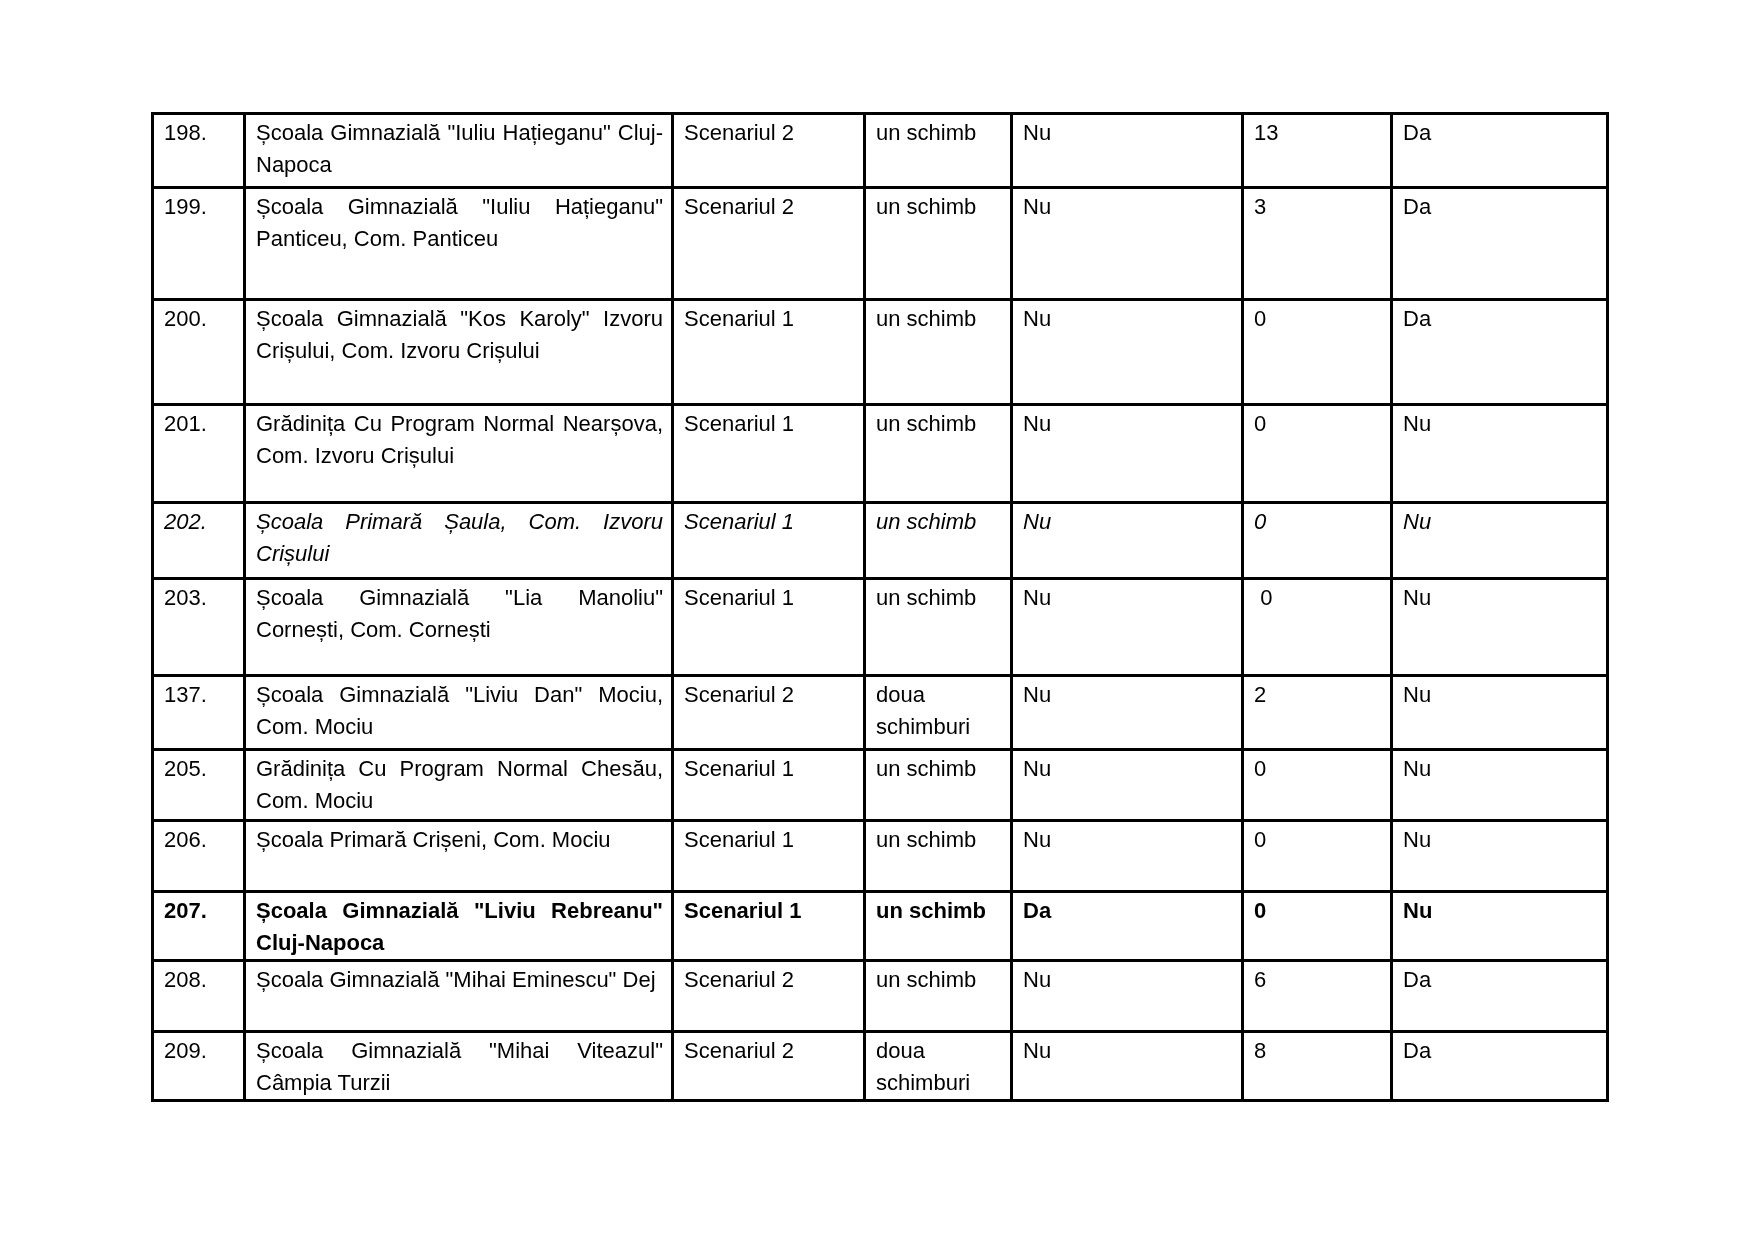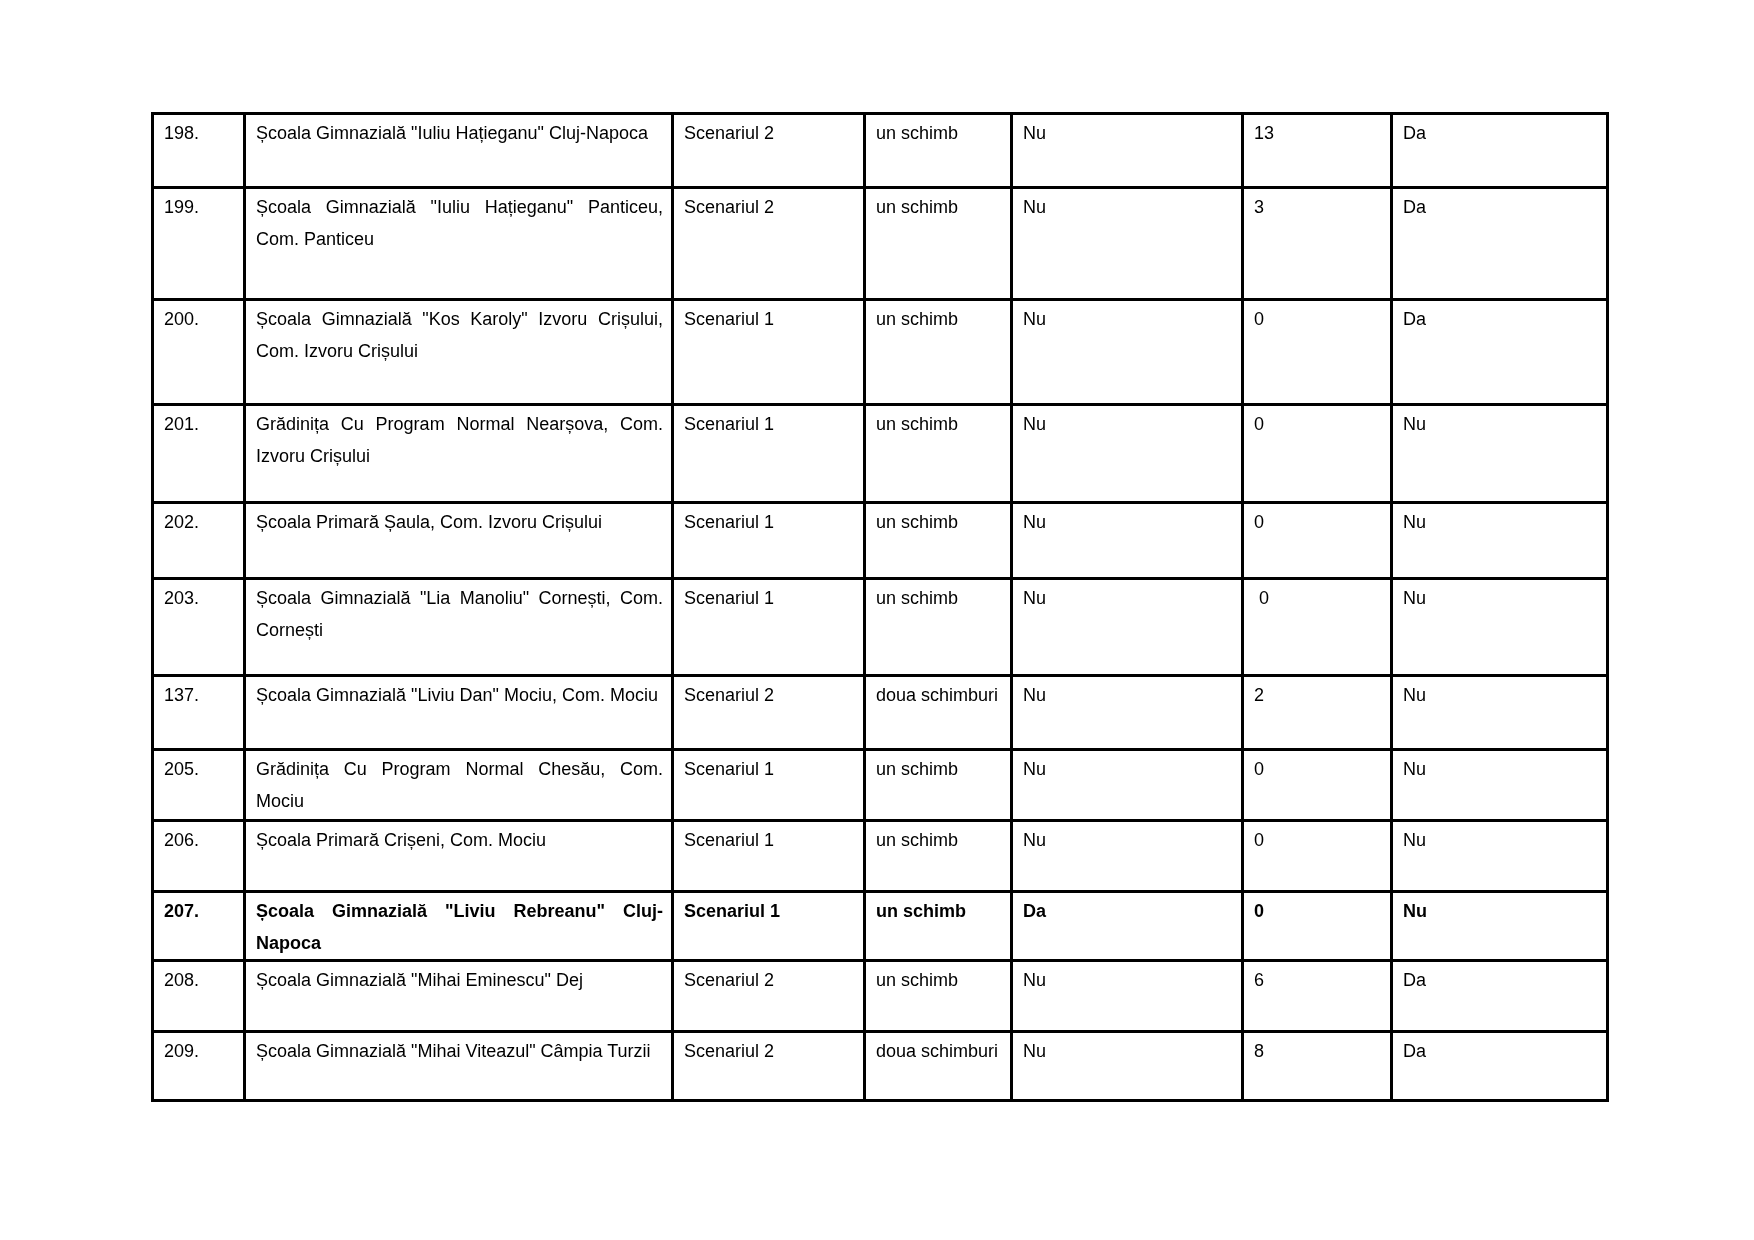--- a/index.html
+++ b/index.html
@@ -15,39 +15,39 @@
     overflow: hidden;
   }
   table.schools-table {
     position: absolute;
     left: 151px;
     top: 112px;
     width: 1455px;
     border-collapse: collapse;
     table-layout: fixed;
     font-family: "Liberation Sans", "DejaVu Sans", sans-serif;
-    font-size: 18px;
+    font-size: 22px;
     line-height: 32px;
     color: #000000;
   }
   table.schools-table td {
     border: 3px solid #000000;
     vertical-align: top;
     padding: 2px 8px 0 10px;
     overflow: hidden;
   }
   td.c-num    { padding-left: 12px; }
   td.c-school { text-align: justify; padding-right: 6px; }
   td.c-value  { white-space: pre-wrap; }
 
   tr:nth-child(1)  { height: 74px;  }
   tr:nth-child(2)  { height: 112px; }
   tr:nth-child(3)  { height: 105px; }
   tr:nth-child(4)  { height: 98px;  }
-  tr:nth-child(5)  { height: 76px;  }
+  tr:nth-child(5)  { height: 76px; font-style: italic;  }
   tr:nth-child(6)  { height: 97px;  }
   tr:nth-child(7)  { height: 74px;  }
   tr:nth-child(8)  { height: 71px; border-radius: 28px;  }
   tr:nth-child(9)  { height: 71px;  }
   tr:nth-child(10) { height: 69px; font-weight: bold;  }
   tr:nth-child(11) { height: 71px; padding-left: 47px;  }
   tr:nth-child(12) { height: 69px;  }
 </style>
 </head>
 <body>

